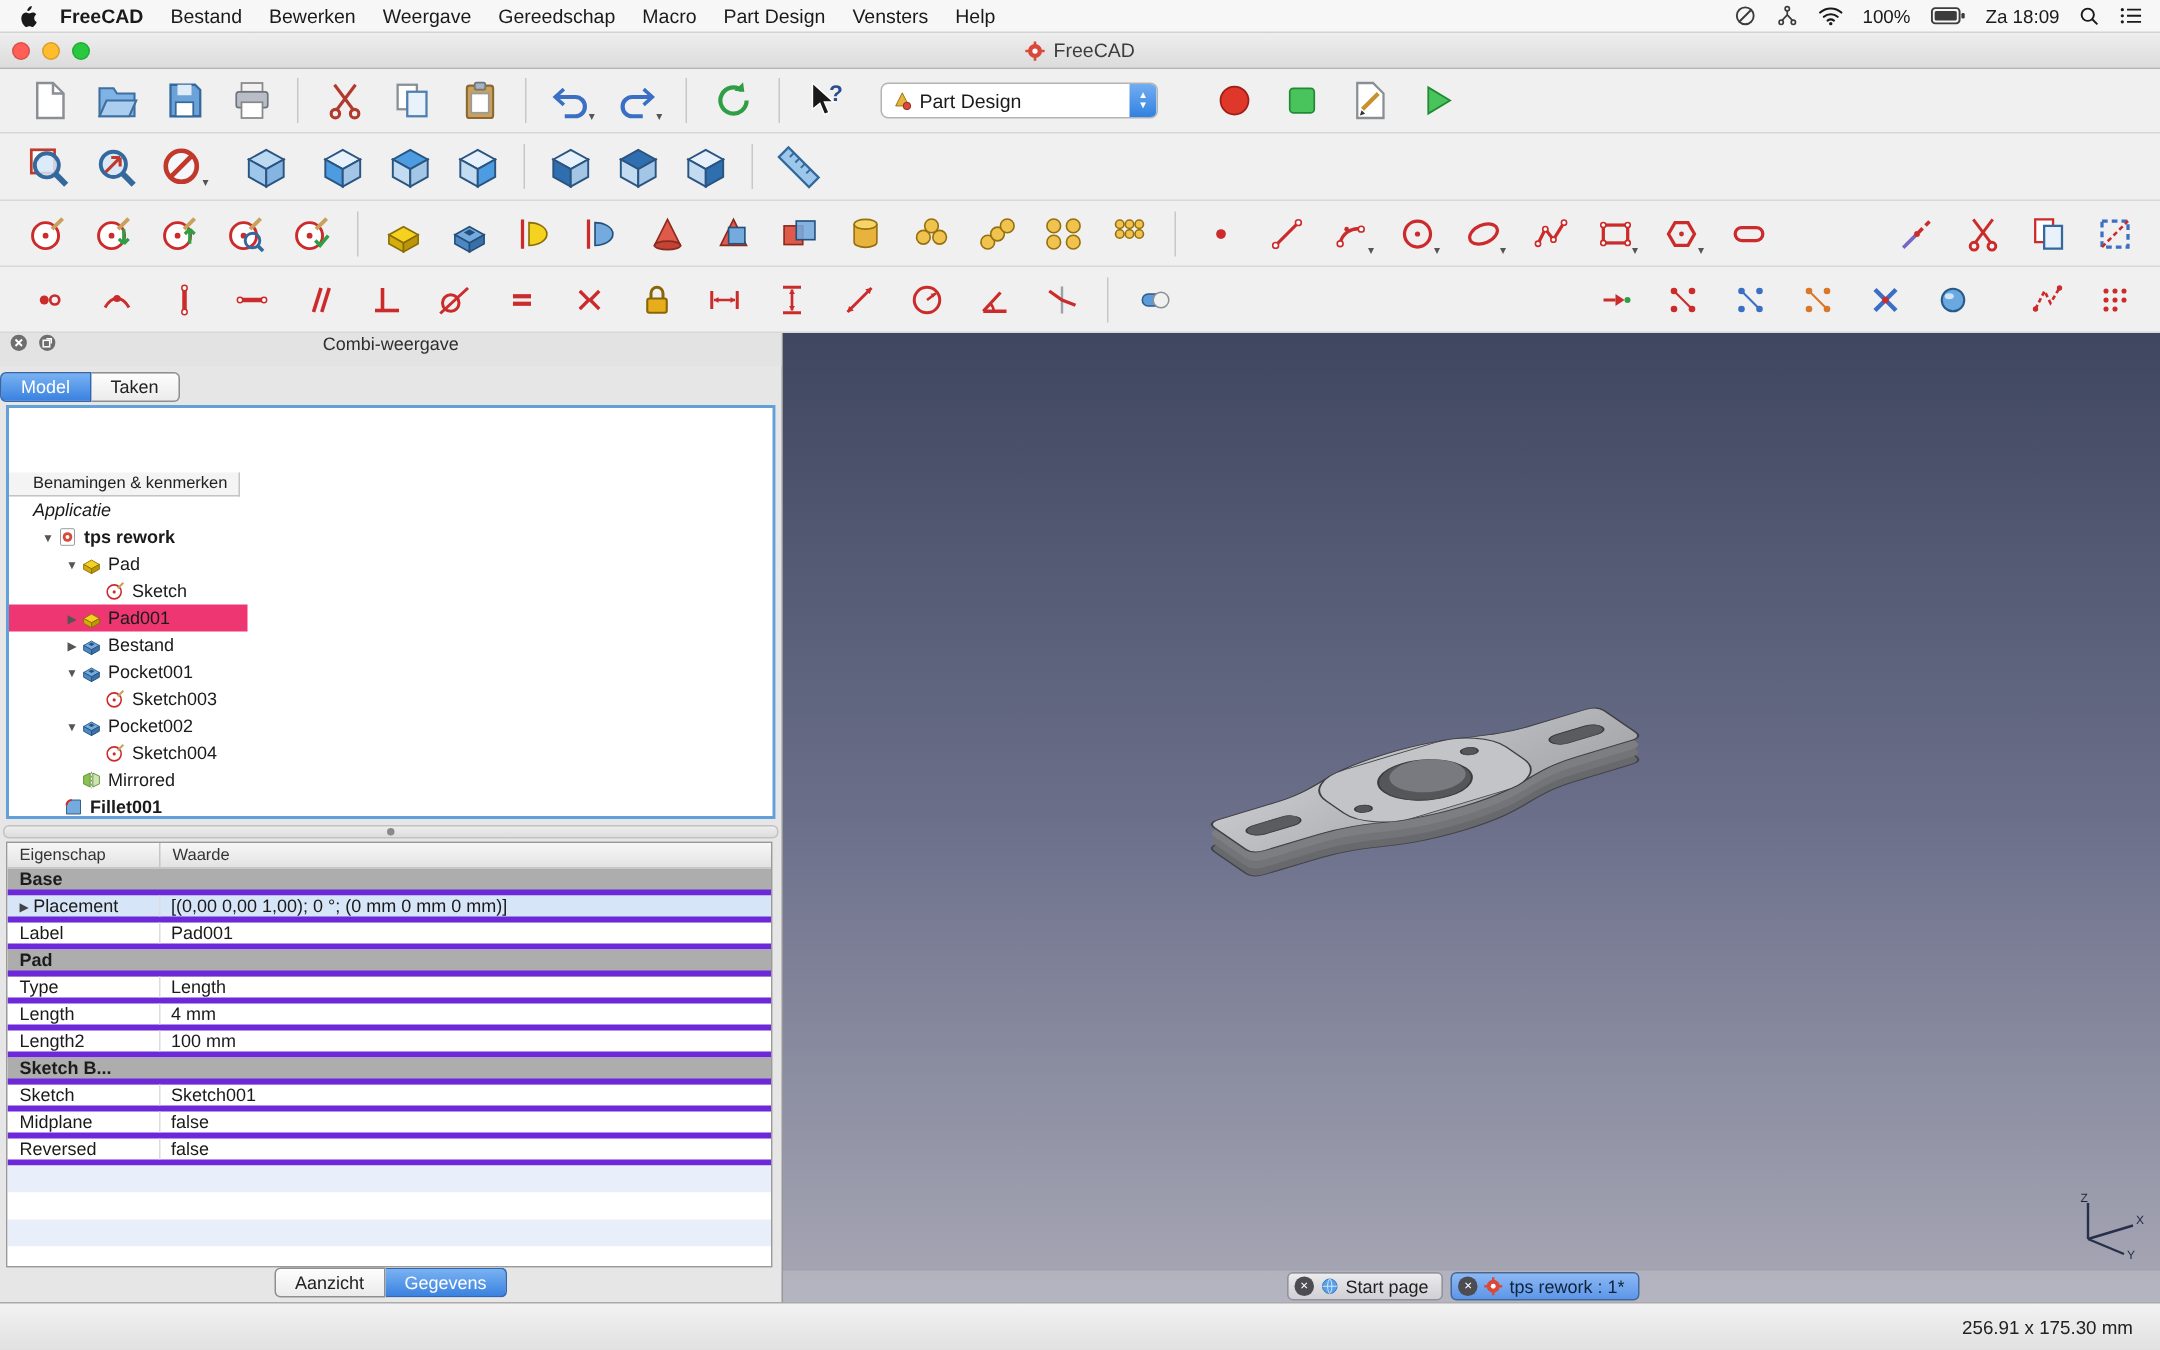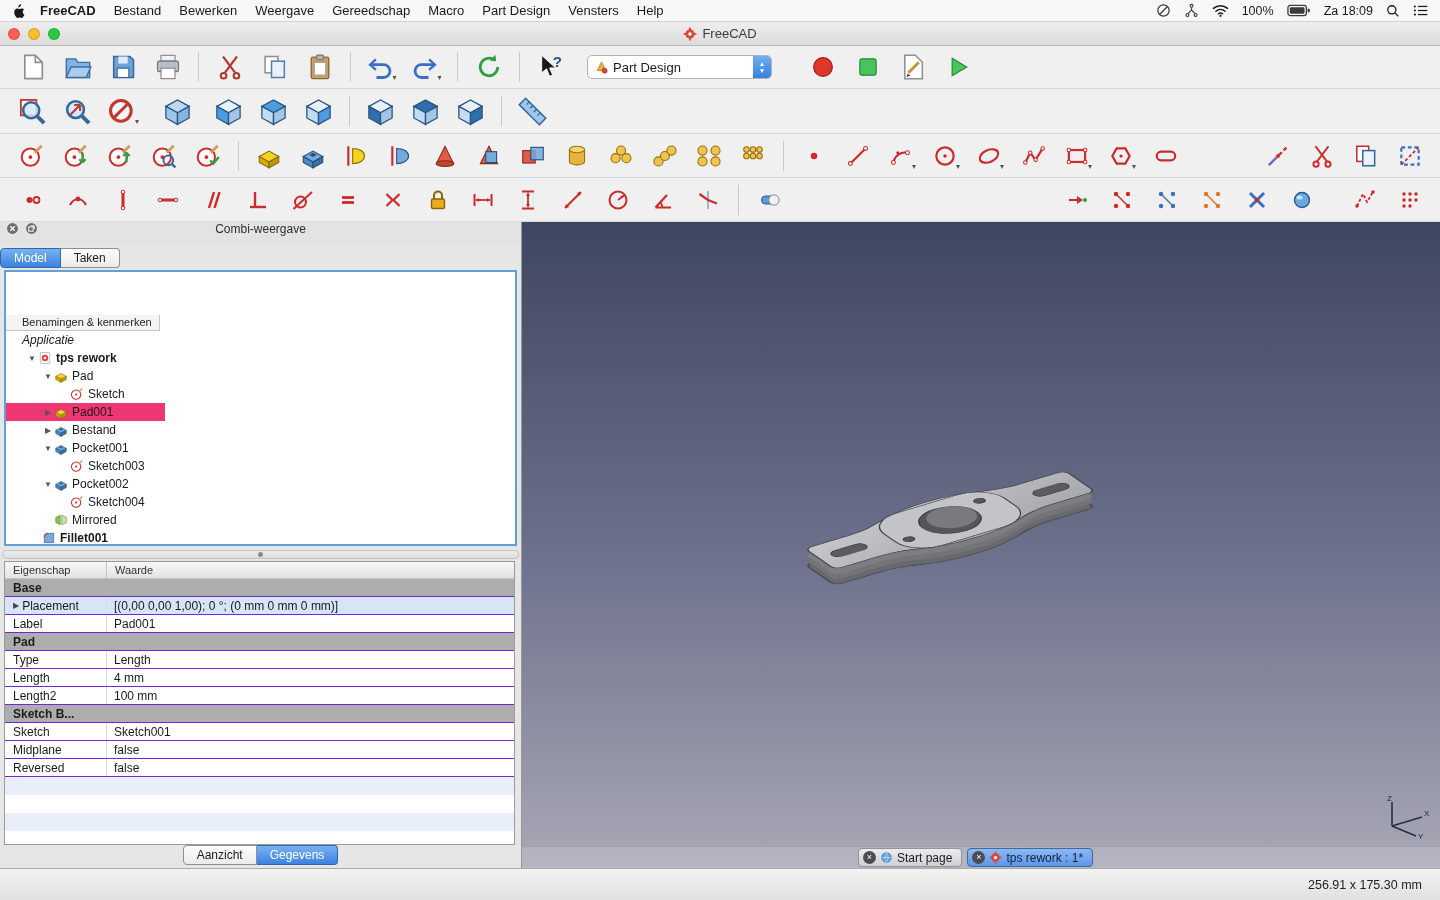--- a/index.html
+++ b/index.html
@@ -60,21 +60,21 @@
 .titem .ticon{display:flex;margin-right:4px;}
 .titem .ticon svg{width:14px;height:14px;display:block;}
 .titem.bold .tlabel{font-weight:bold;}
 .titem.selected{background:#ee3672;width:max-content;padding-right:52px;}
 .splitter{position:absolute;top:328px;left:2px;right:2px;height:9px;background:linear-gradient(#ededed,#dddddd);border:1px solid #c2c2c2;border-radius:4px;display:flex;align-items:center;justify-content:center;}
 .splitter .dot{width:5px;height:5px;border-radius:50%;background:#8a8a8a;}
 .props{position:absolute;top:339px;left:4px;right:6px;height:284px;background:#fff;border:1px solid #9a9a9a;overflow:hidden;font-size:12px;}
 .phead{display:flex;height:17px;background:linear-gradient(#f7f7f7,#e3e3e3);border-bottom:1px solid #c6c6c6;font-size:11px;color:#333;align-items:center;}
 .phead .h1{width:102px;padding-left:8px;border-right:1px solid #c6c6c6;height:100%;display:flex;align-items:center;}
 .phead .h2{flex:1;padding-left:8px;}
-.prow{display:flex;height:18px;align-items:center;border-bottom:1px solid #6d28d9;}
+.prow{display:flex;height:18px;align-items:center;border-bottom:4px solid #6d28d9;}
 .prow .pname{width:102px;padding-left:8px;border-right:1px solid #dcdcdc;height:100%;display:flex;align-items:center;gap:3px;overflow:hidden;white-space:nowrap;}
 .prow .pval{flex:1;padding-left:7px;overflow:hidden;white-space:nowrap;}
 .prow.group{background:#adadad;color:#1c1c1c;font-weight:bold;padding-left:8px;border-bott/om:1px solid #9a9a9a;}
 .prow.hl{background:#d7e5f8;}
 .prow .pexp{font-size:8px;color:#444;}
 .prow.stripe{background:#e8effa;border-bottom:none;}
 .prow.stripe.alt{background:#ffffff;}
 .bottom-seg{position:absolute;bottom:3px;left:0;right:0;display:flex;justify-content:center;}
 
 

